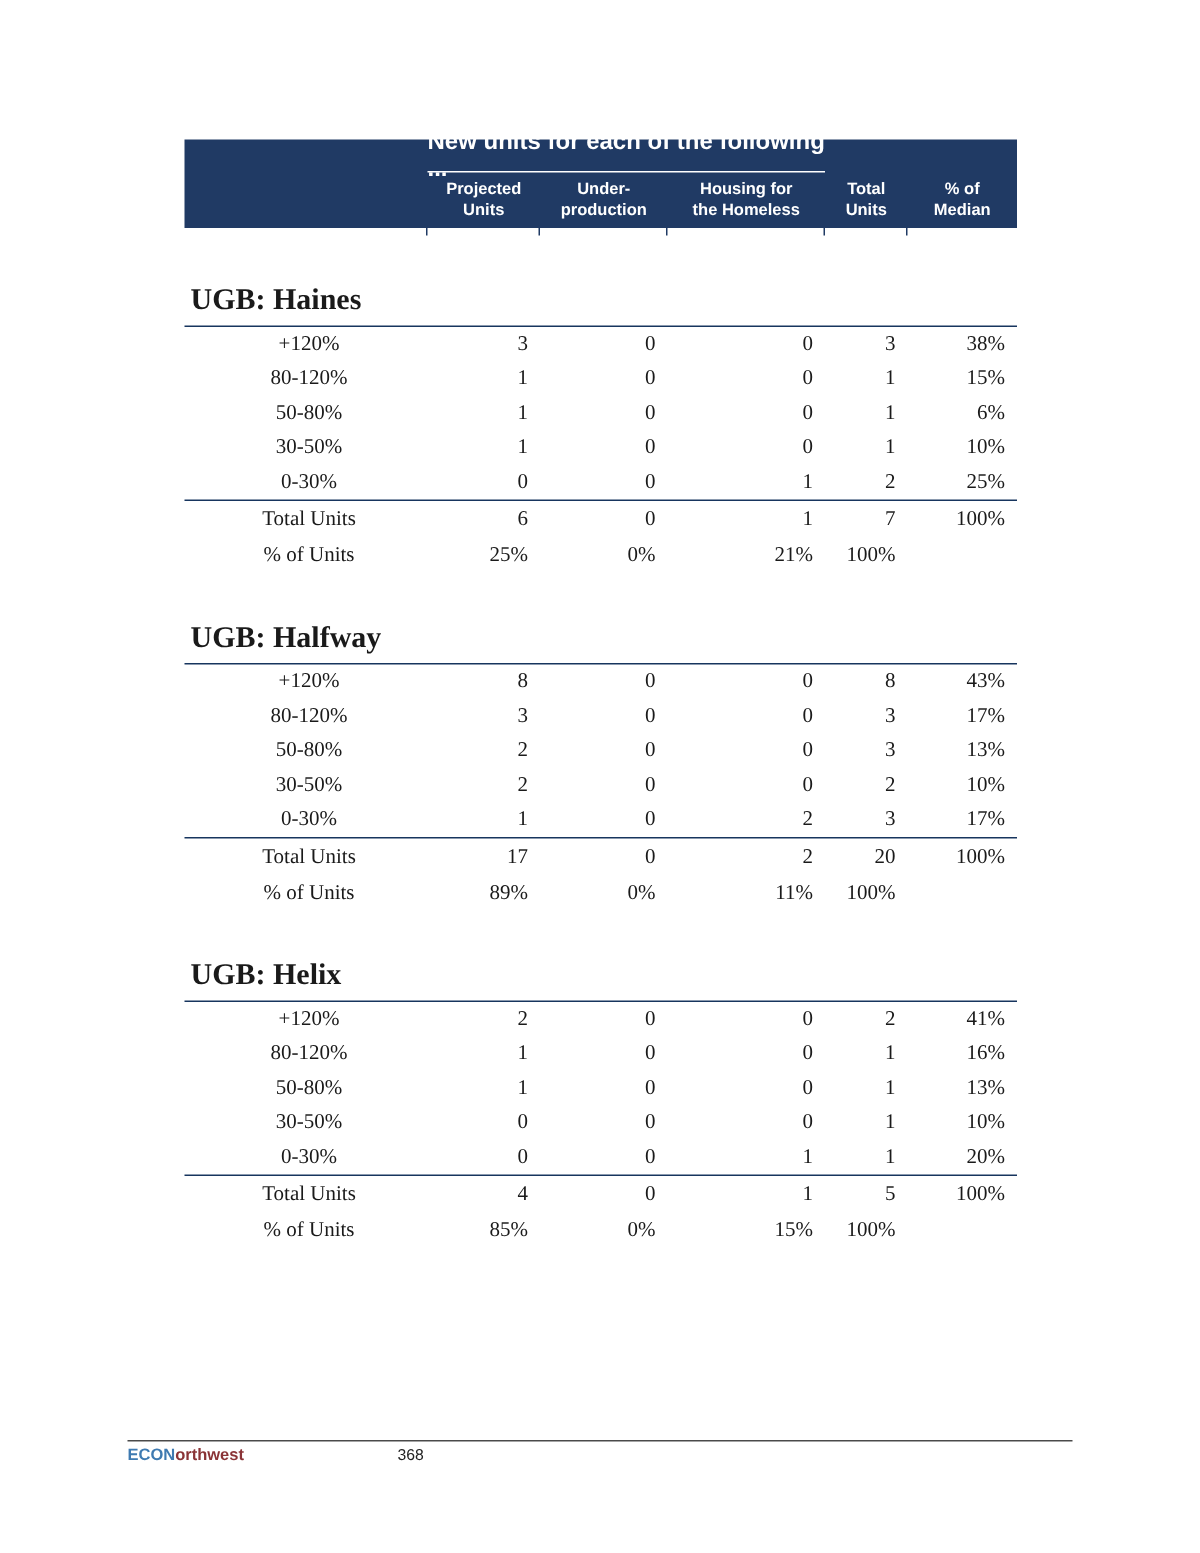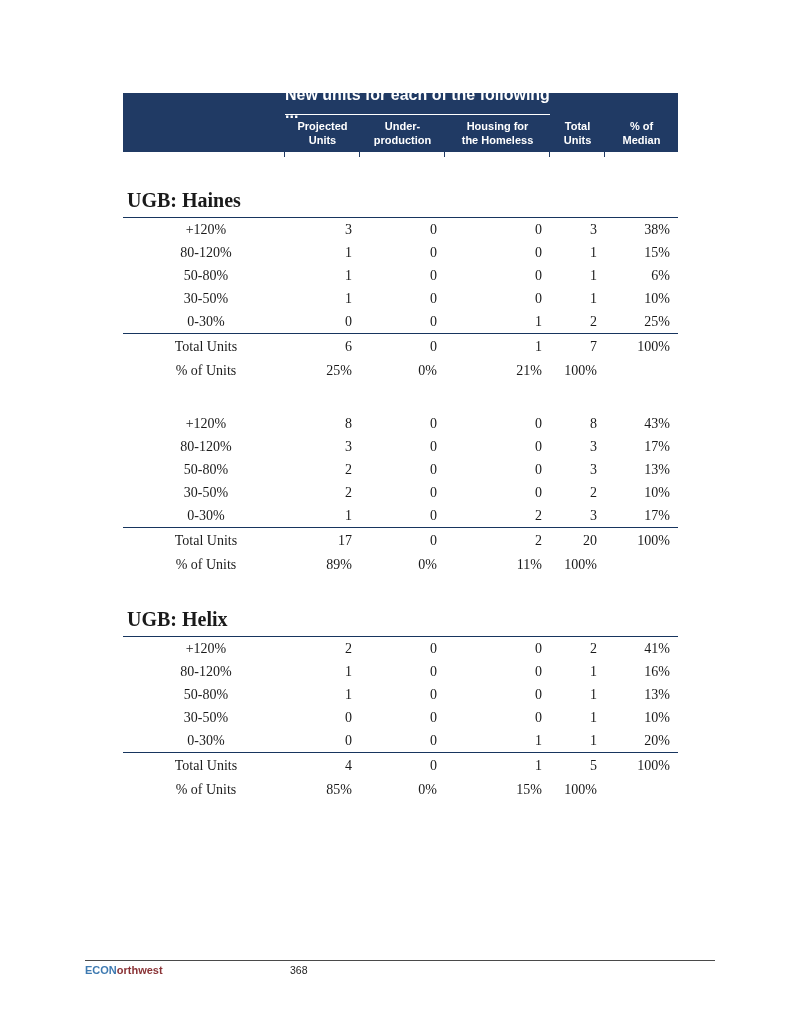--- a/index.html
+++ b/index.html
@@ -63,21 +63,21 @@
   .c-label { text-align:center; padding-left:4px; padding-right:0; }
   .row-total { border-top:1.5px solid #17355e; height:26px; }
 
   
   .footer {
     position:absolute; left:85px; right:85px; top:960px;
     border-top:1px solid #4a4a4a;
     padding-top:3px;
     display:flex; align-items:baseline;
     font-family:"Liberation Sans", sans-serif;
-    font-size:10.5px; color:#222222;gap:25px;
+    font-size:10.5px; color:#222222;
   }
   .footer-left  { width:180px; font-weight:bold; font-size:11px; }
   .brand-econ   { color:#3e7ab1; }
   .brand-rest   { color:#8a3336; }
   .footer-center{ flex:1; text-align:center; }
   .footer-right { width:180px; }
 </style>
 </head>
 <body>
 
@@ -161,20 +161,21 @@
           <div class="trow row-pct">
             <div class="c c-label">% of Units</div>
             <div class="c">25%</div>
             <div class="c">0%</div>
             <div class="c">21%</div>
             <div class="c">100%</div>
             <div class="c"></div>
           </div>
         </div>
         <div class="section">
+          <div class="sec-title">UGB: Halfway</div>
           <div class="trow">
             <div class="c c-label">+120%</div>
             <div class="c">8</div>
             <div class="c">0</div>
             <div class="c">0</div>
             <div class="c">8</div>
             <div class="c">43%</div>
           </div>
           <div class="trow">
             <div class="c c-label">80-120%</div>

